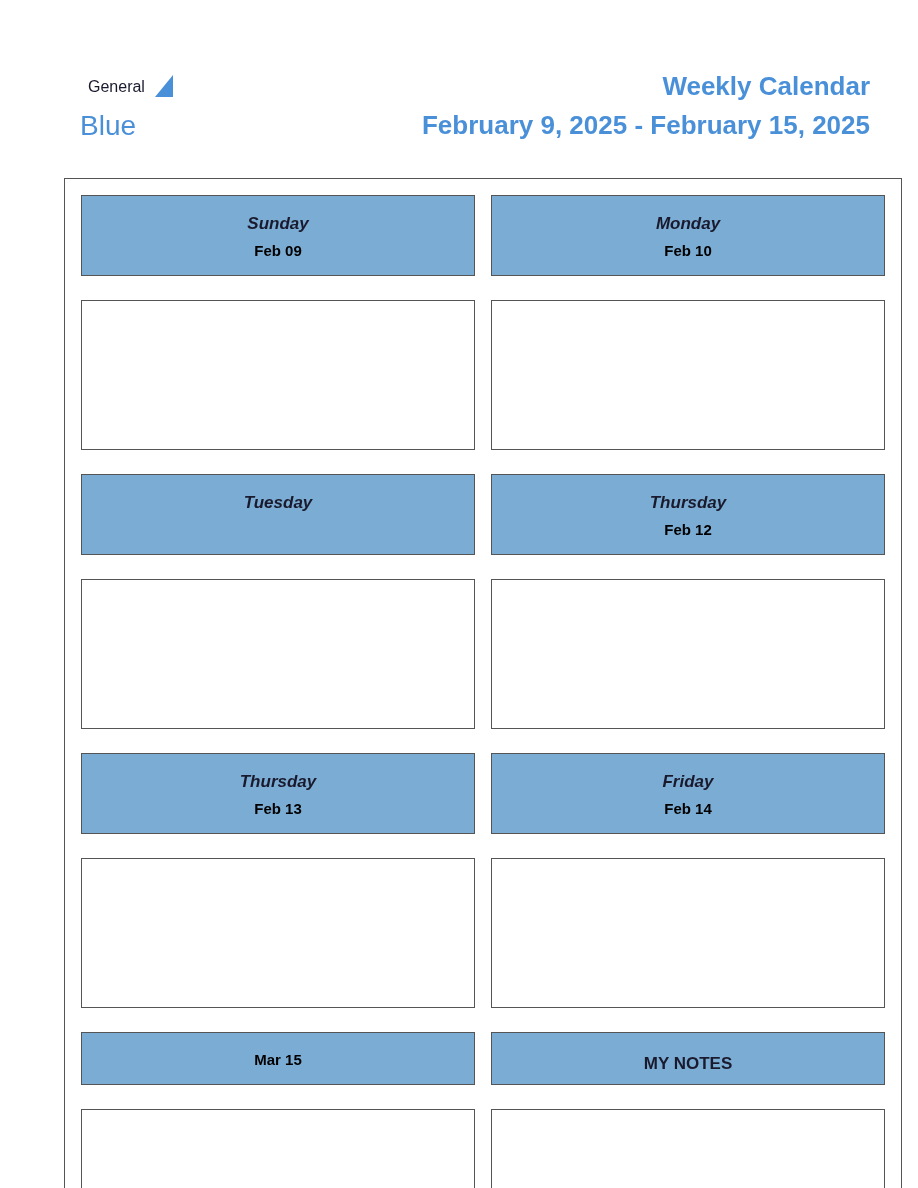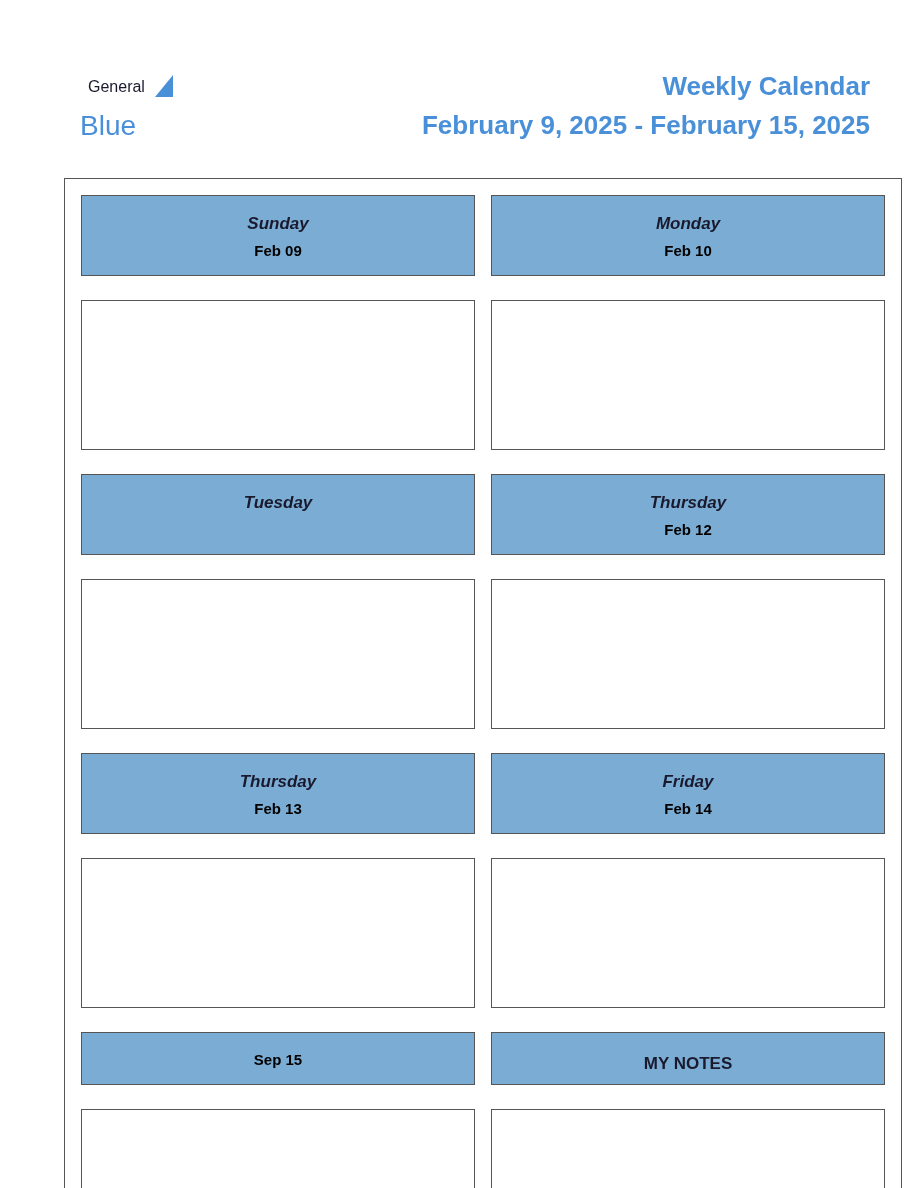--- a/index.html
+++ b/index.html
@@ -187,21 +187,21 @@
     </div>
   </div>
 
   <div class="calendar-row">
     <div class="day-body"></div>
     <div class="day-body"></div>
   </div>
 
   <div class="calendar-row">
     <div class="day-header">
-      <div class="day-date">Sep 15</div>
+      <div class="day-date">Mar 15</div>
     </div>
     <div class="notes-header">
       <div class="notes-label">MY NOTES</div>
     </div>
   </div>
 
   <div class="calendar-row">
     <div class="day-body"></div>
     <div class="day-body"></div>
   </div>

